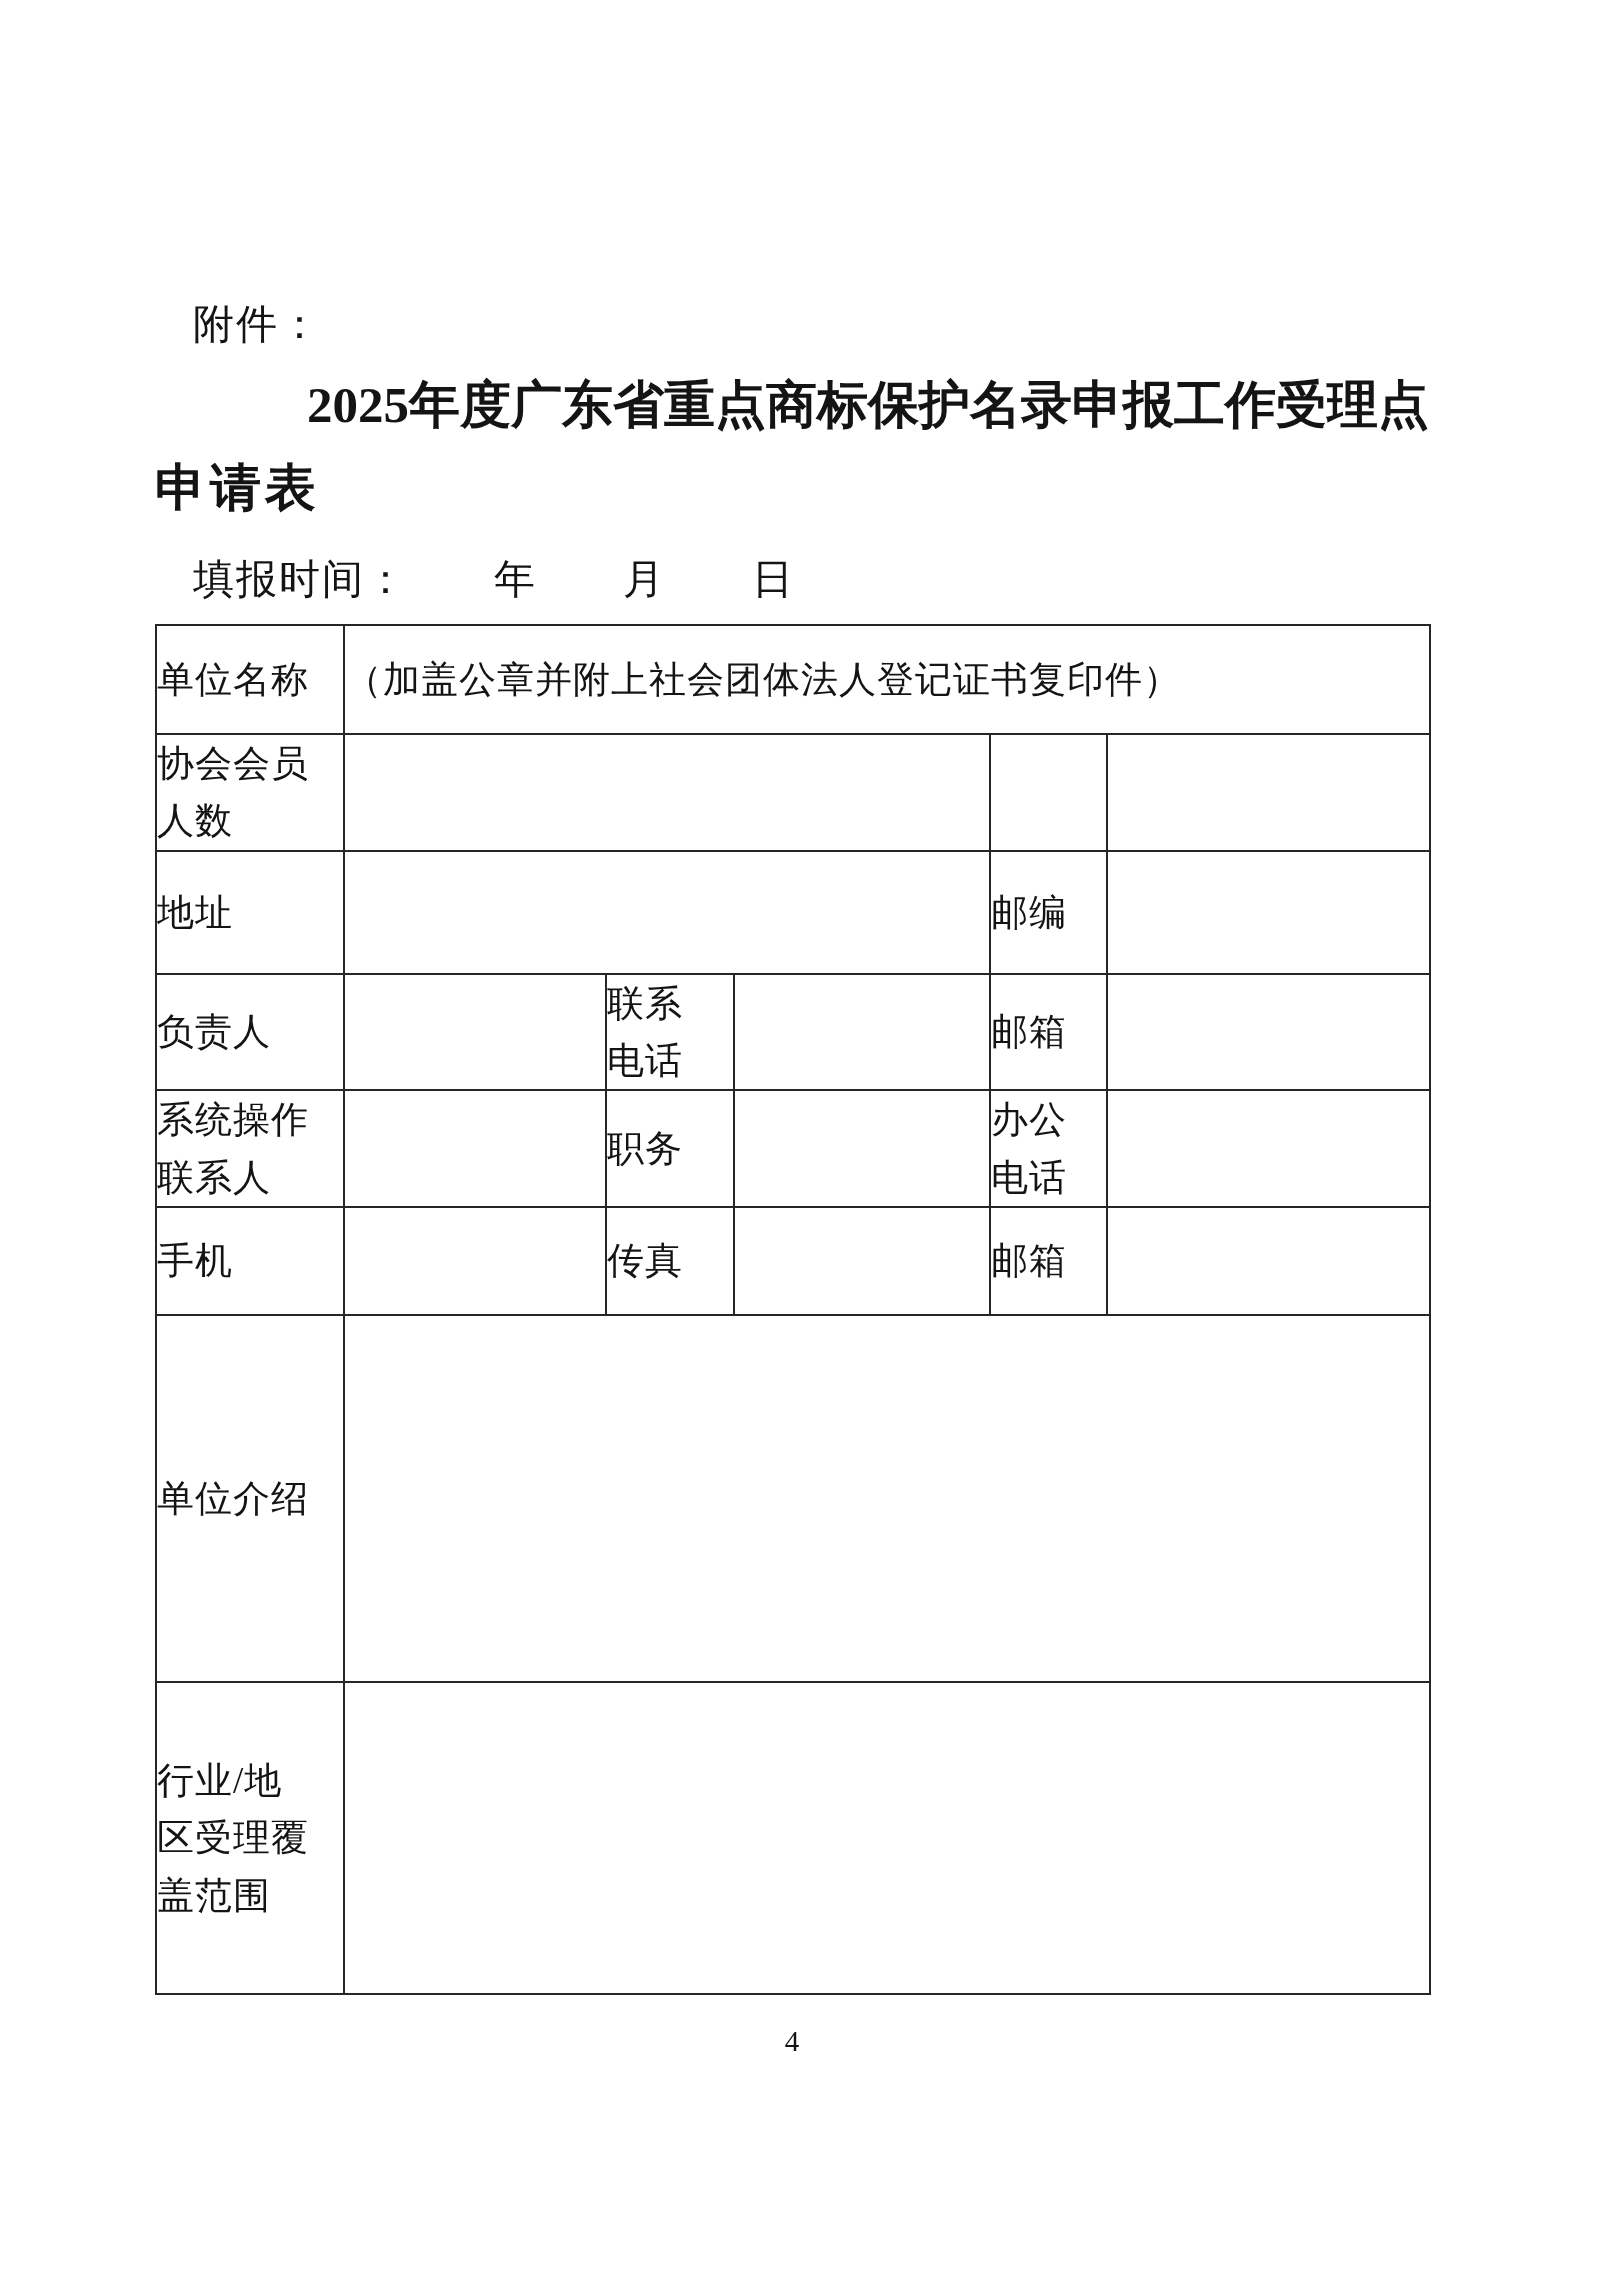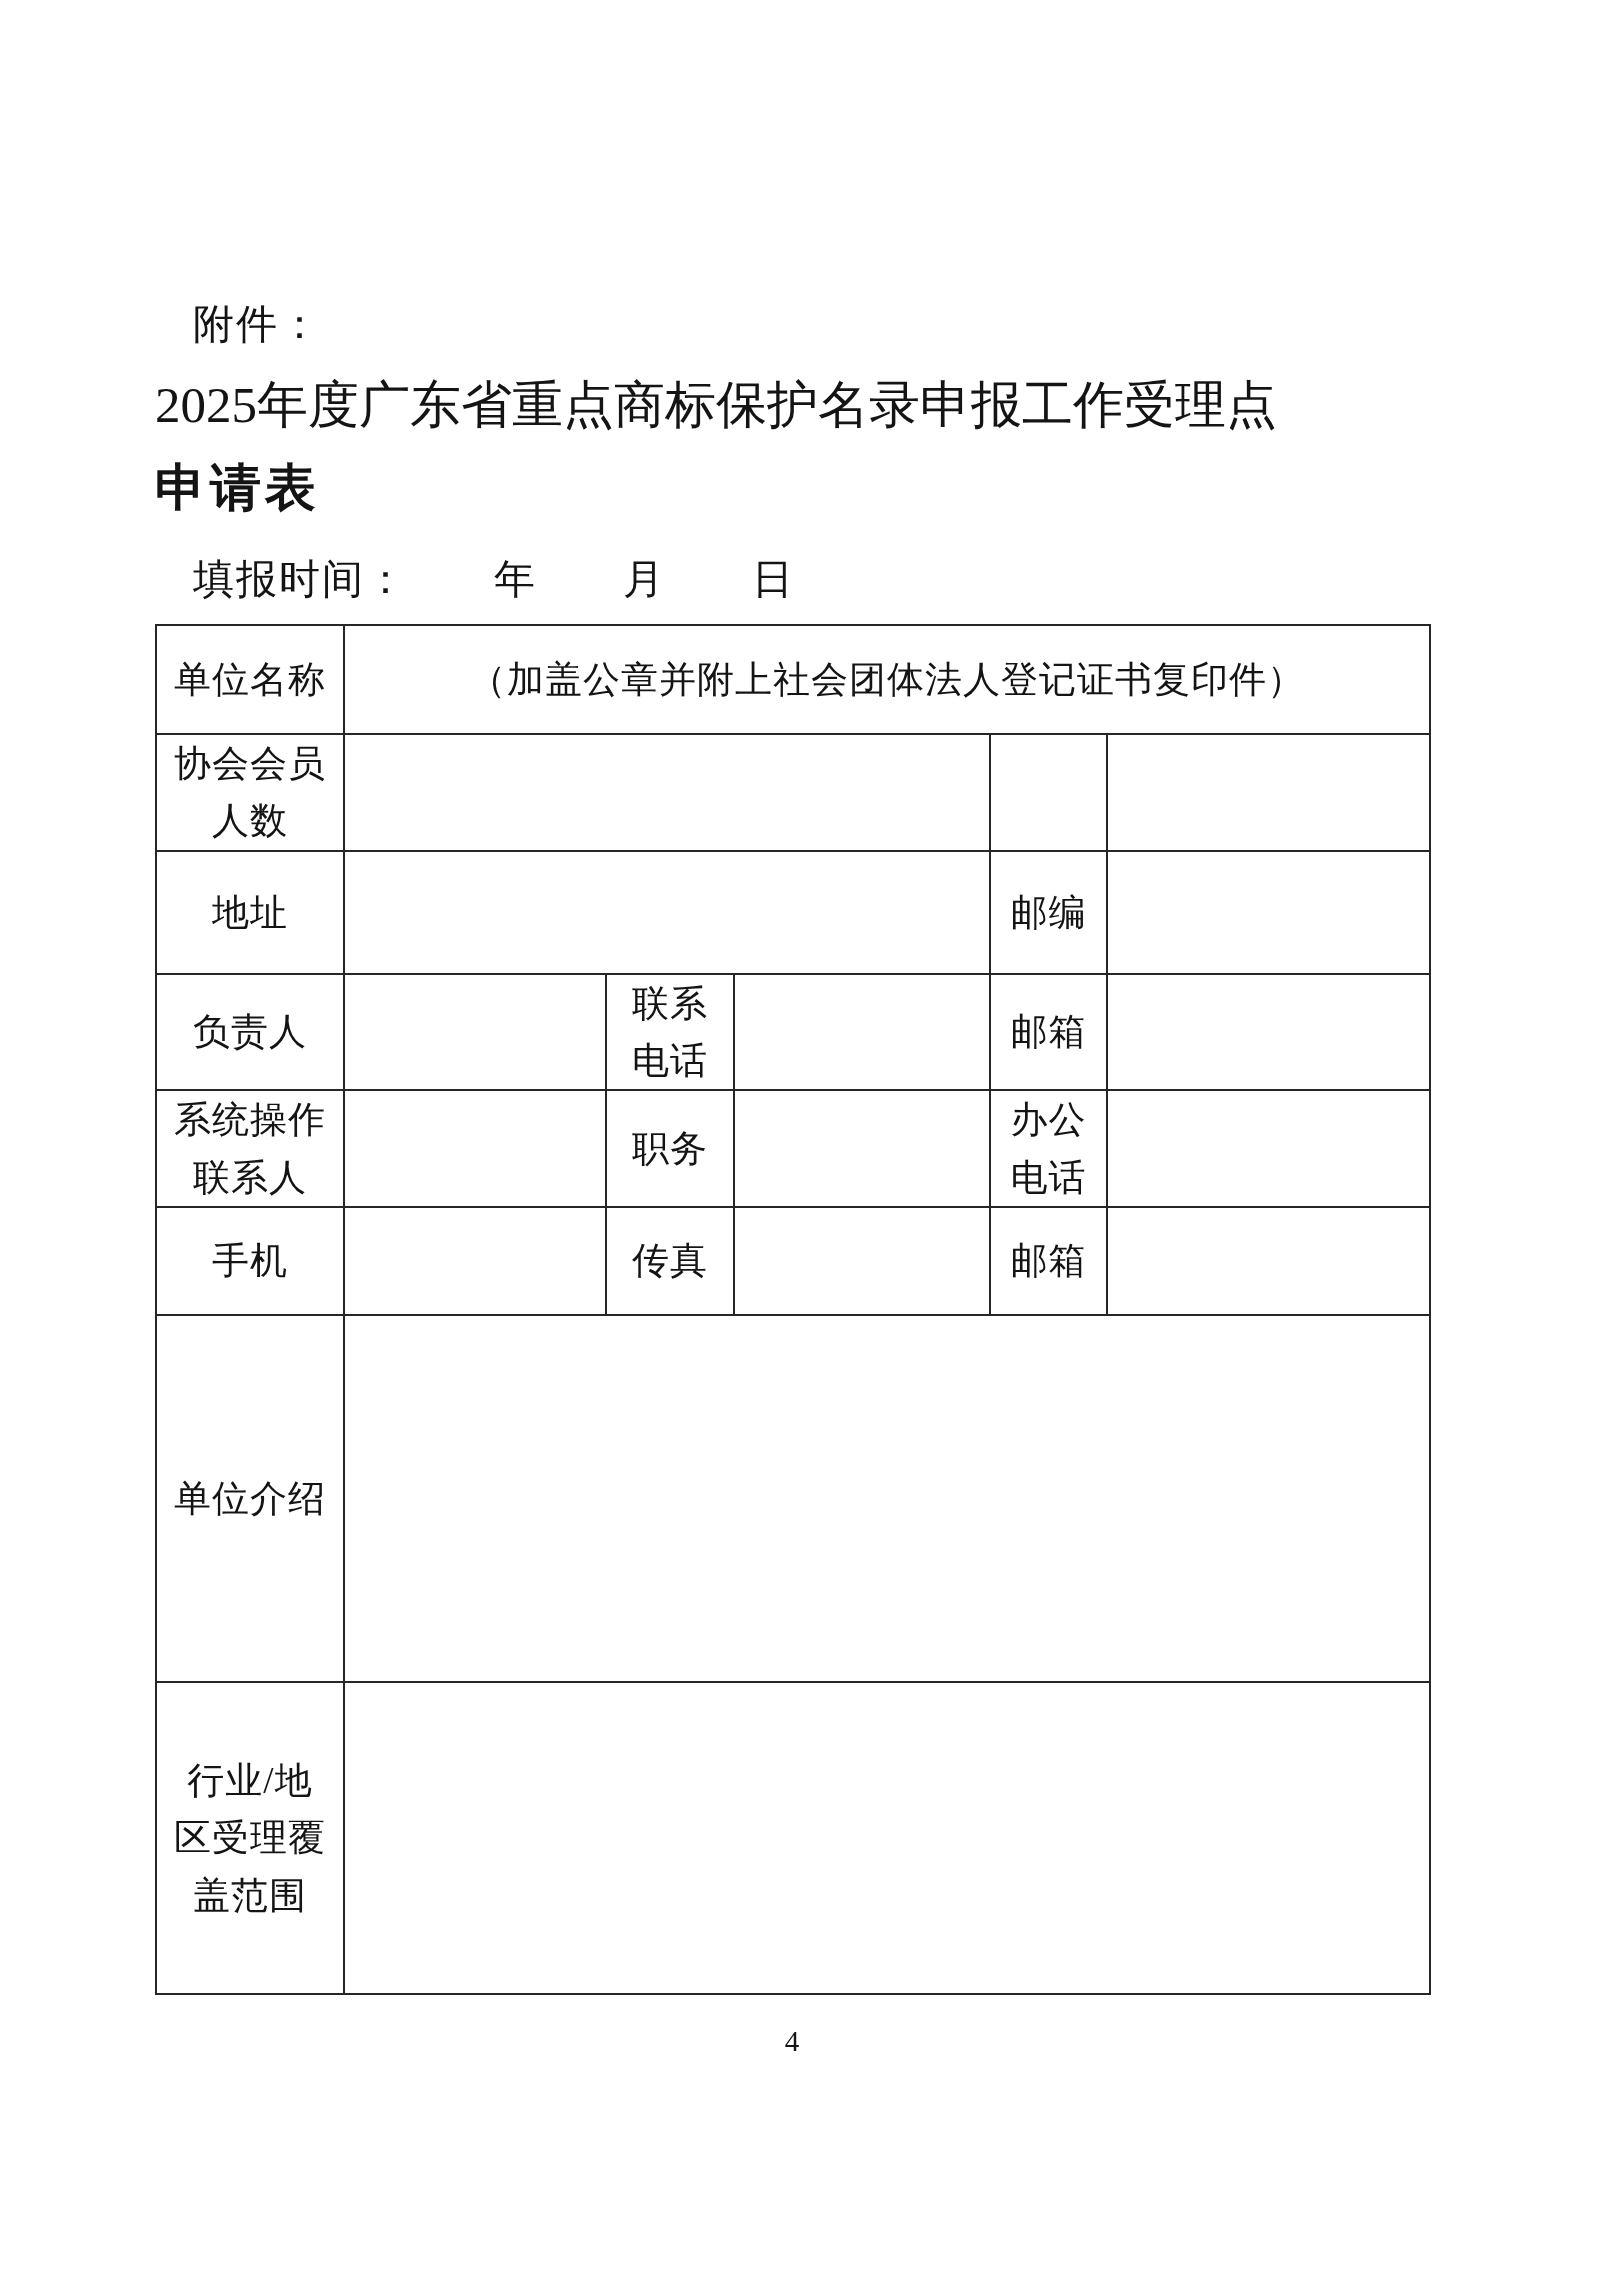--- a/index.html
+++ b/index.html
@@ -30,23 +30,23 @@
     font-size: 41px;
     line-height: 1.2;
     letter-spacing: 2px;
     font-family: Liberation Serif, serif;
   }
   .title-line1 {
     position: absolute;
     left: 0;
     top: 376px;
     width: 100%;
-    text-align: left;
+    text-align: right;
     font-size: 51px;
-    font-weight: 400;
+    font-weight: 700;
     line-height: 1.15;
     letter-spacing: 0px;
   }
   .title-line2 {
     position: absolute;
     left: 0;
     top: 459px;
     width: 100%;
     text-align: left;
     font-size: 51px;
@@ -67,21 +67,21 @@
     position: absolute;
     left: 0;
     top: 624px;
     width: 1274px;
     border-collapse: collapse;
     table-layout: fixed;
   }
   table.form td {
     border: 2px solid #262626;
     font-size: 37px;
-    text-align: center;
+    text-align: left;
     vertical-align: middle;
     padding: 0;
     line-height: 1.55;
     overflow: hidden;
   }
   td.lbl {
     white-space: pre-line;
     letter-spacing: 1px;
   }
   td.note-cell {

